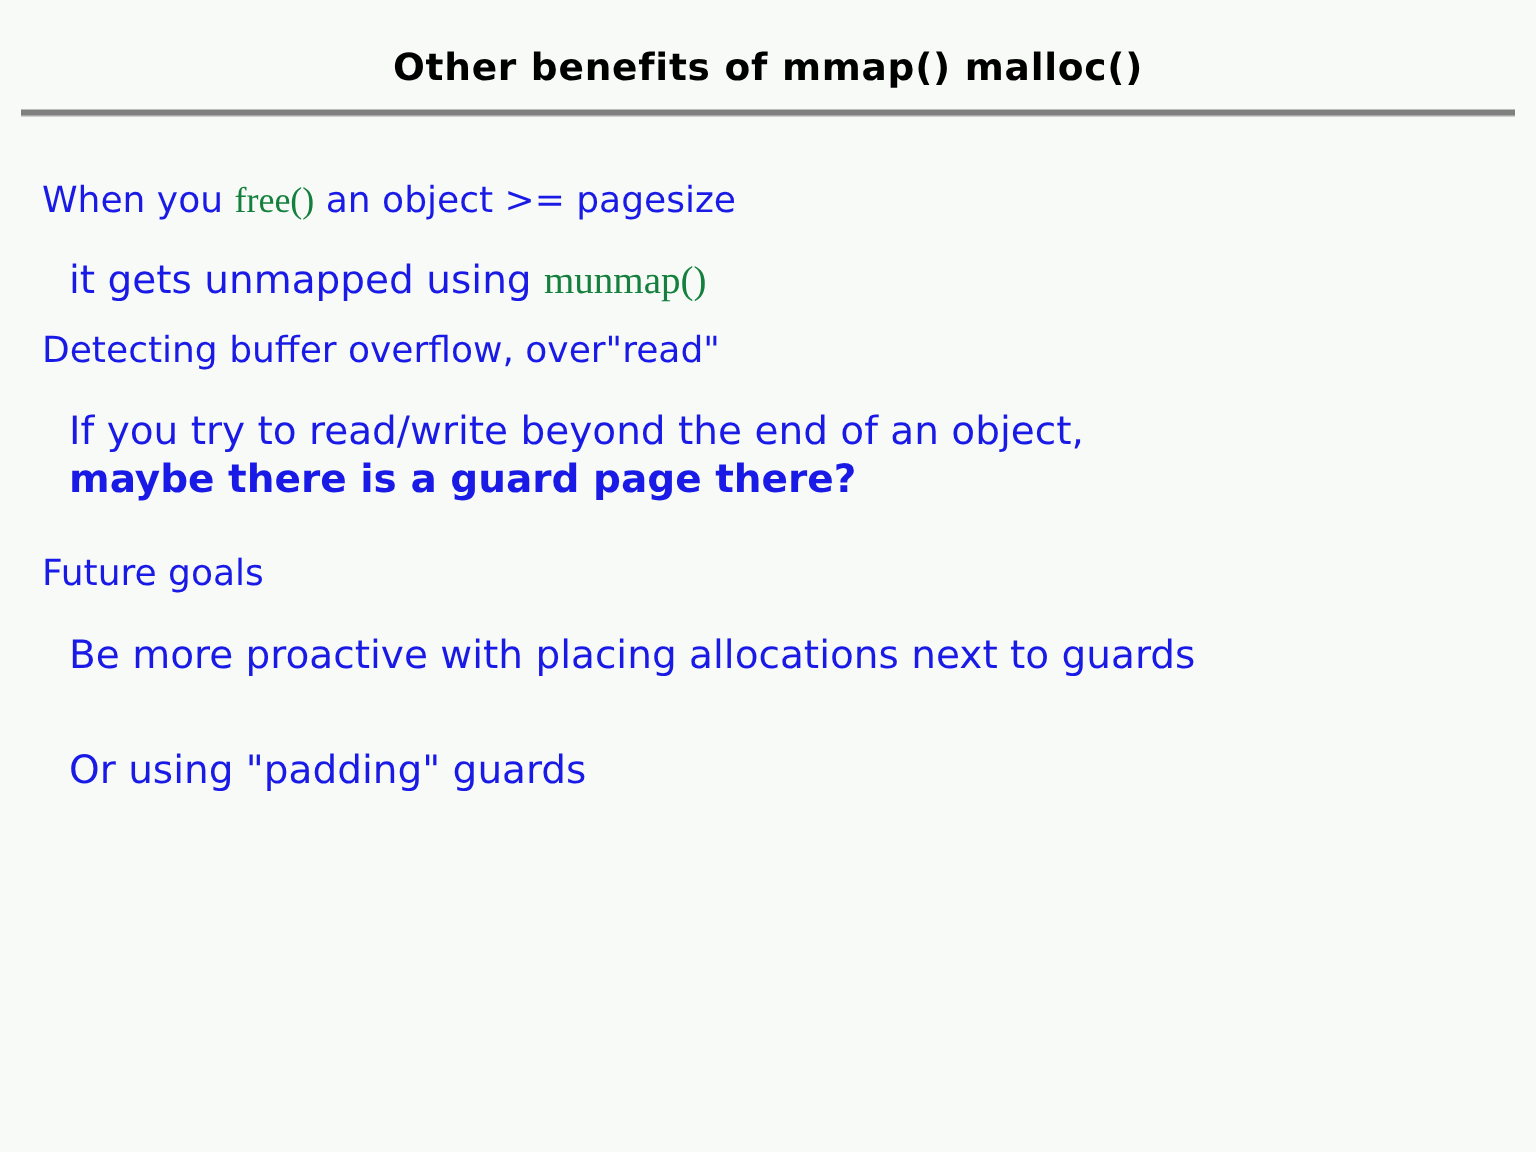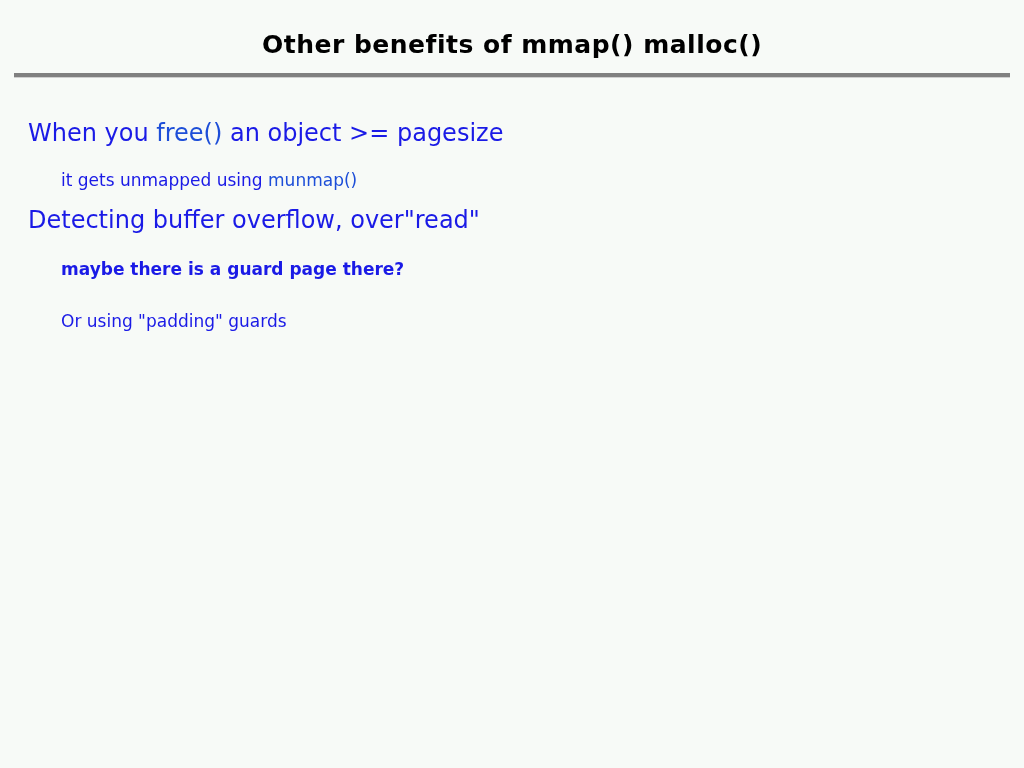--- a/index.html
+++ b/index.html
@@ -40,25 +40,26 @@
   .line {
     color: #1a1ae6;
     font-family: "DejaVu Sans", sans-serif;
     line-height: 1.25;
   }
   .lvl0 {
     font-size: 24px;
     margin-left: 0px;
   }
   .lvl1 {
-    font-size: 17px;
-    margin-left: 33px;
+    font-size: 26px;
+    margin-left: 18px;
   }
   .code {
-    color: #1d4ed8;
+    color: #15803d;
+    font-family: Liberation Serif, serif;
   }
   .sp-after-1 { margin-bottom: 22px; }
   .sp-after-2 { margin-bottom: 34px; }
   .sp-after-3 { margin-bottom: 14px; }
   .sp-after-4 { margin-bottom: 30px; font-weight: bold; }
   .sp-after-5 { margin-bottom: 24px; }
   .sp-after-6 { margin-bottom: 45px; }
 </style>
 </head>
 <body>
@@ -76,25 +77,34 @@
 
     <div class="line lvl1 sp-after-3">
       <span>it gets unmapped using </span><span class="code">munmap()</span>
     </div>
 
 
     <div class="line lvl0 sp-after-5">
       <span>Detecting buffer overflow, over"read"</span>
     </div>
 
+    <div class="line lvl1">
+      <span>If you try to read/write beyond the end of an object,</span>
+    </div>
 
     <div class="line lvl1 sp-after-4">
       <span>maybe there is a guard page there?</span>
     </div>
 
+    <div class="line lvl0 sp-after-5">
+      <span>Future goals</span>
+    </div>
 
+    <div class="line lvl1 sp-after-6">
+      <span>Be more proactive with placing allocations next to guards</span>
+    </div>
 
     <div class="line lvl1">
       <span>Or using "padding" guards</span>
     </div>
 
   </div>
 </div>
 
 </body></html>

